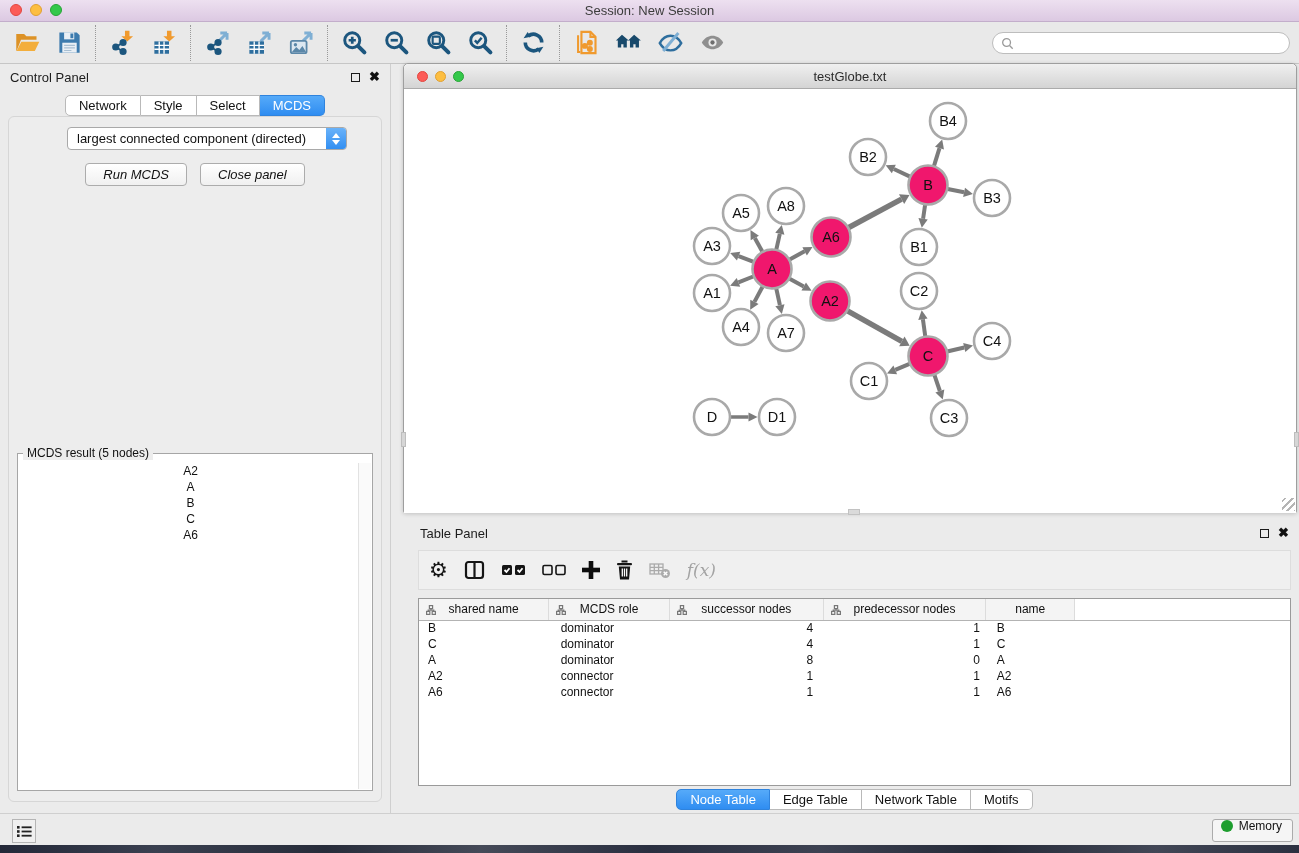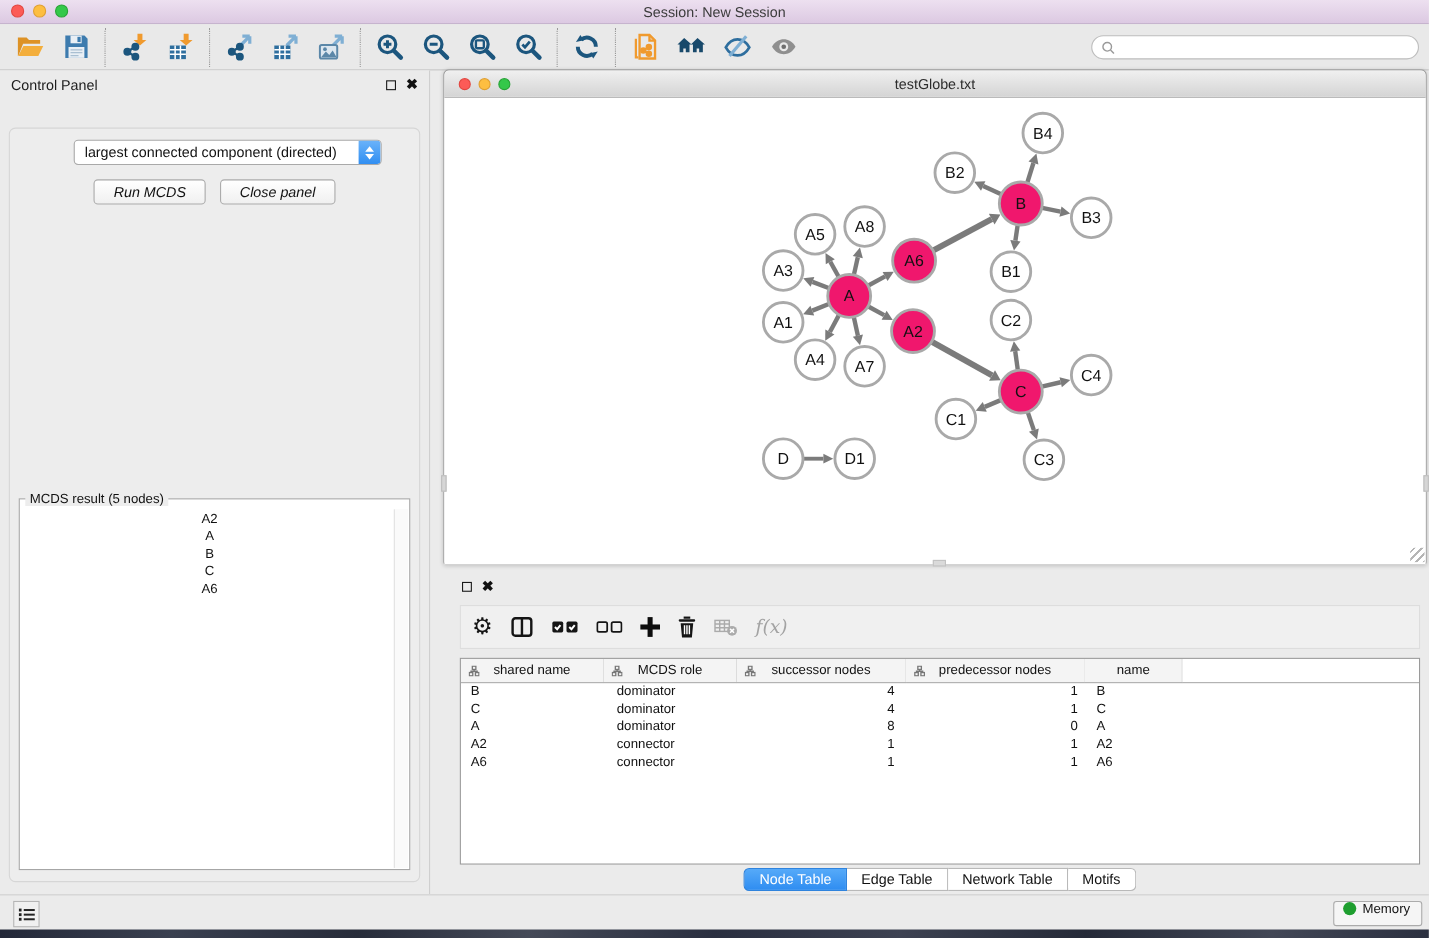--- a/index.html
+++ b/index.html
@@ -301,20 +301,26 @@
 </div>
 
 <div class="control-panel">
   <div class="panel-head">
     <span class="ph-title">Control Panel</span>
     <span class="ph-icons">
       <span class="float-ic"></span>
       <span class="close-ic">✖</span>
     </span>
   </div>
+  <div class="cp-tabs seg" id="cp-tabs">
+      <div class="seg-btn">Network</div>
+      <div class="seg-btn">Style</div>
+      <div class="seg-btn">Select</div>
+      <div class="seg-btn active">MCDS</div>
+    </div>
   <div class="cp-body">
     <div class="select-row">
       <div class="select-box">
         <span class="sel-text">largest connected component (directed)</span>
         <span class="stepper">
             <span class="tri-up"></span>
             <span class="tri-dn"></span>
           </span>
       </div>
     </div>
@@ -472,20 +478,21 @@
       </svg>
   </div>
   <div class="grip"></div>
   <div class="grab-left"></div>
   <div class="grab-right"></div>
   <div class="grab-bottom"></div>
 </div>
 
 <div class="table-panel">
   <div class="panel-head">
+    <span class="ph-title">Table Panel</span>
     <span class="ph-icons">
       <span class="float-ic"></span>
       <span class="close-ic">✖</span>
     </span>
   </div>
   <div class="tp-toolbar" id="tp-toolbar">
       <div class="tp-ic">
         <span class="gear-glyph">⚙</span>
       </div>
       <div class="tp-ic">

